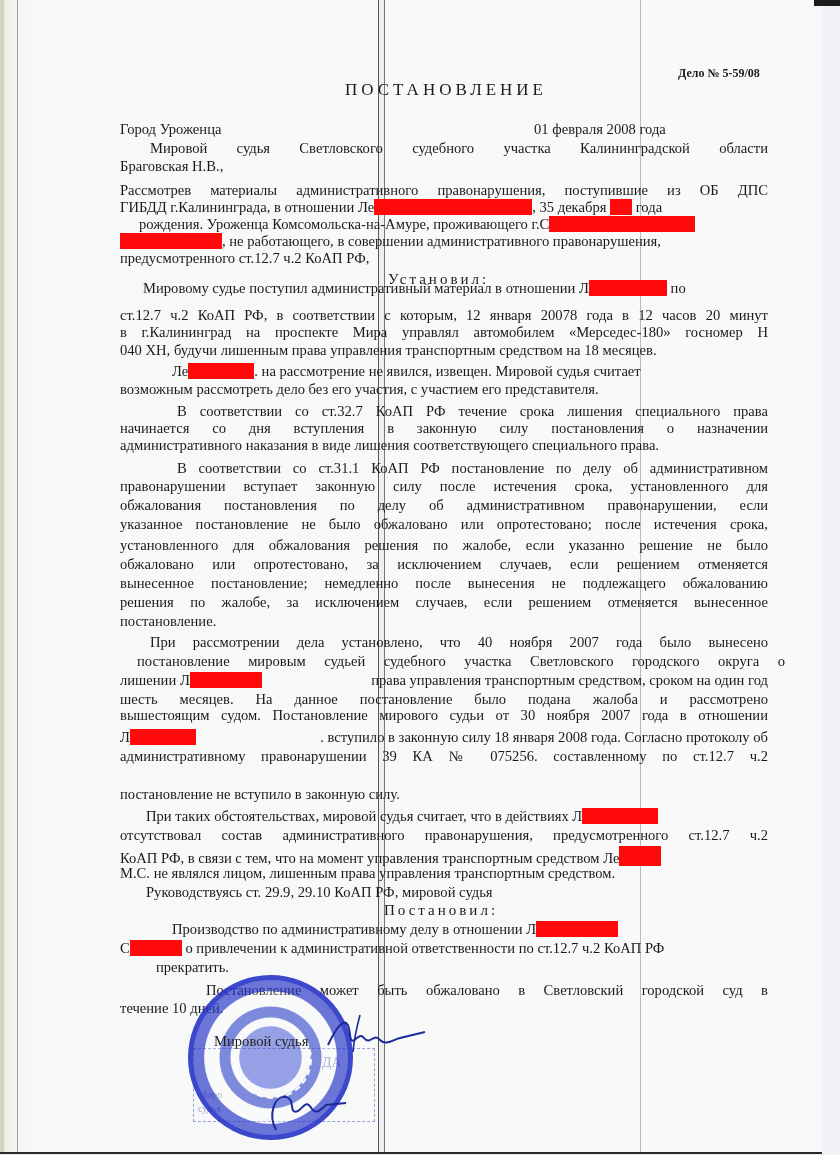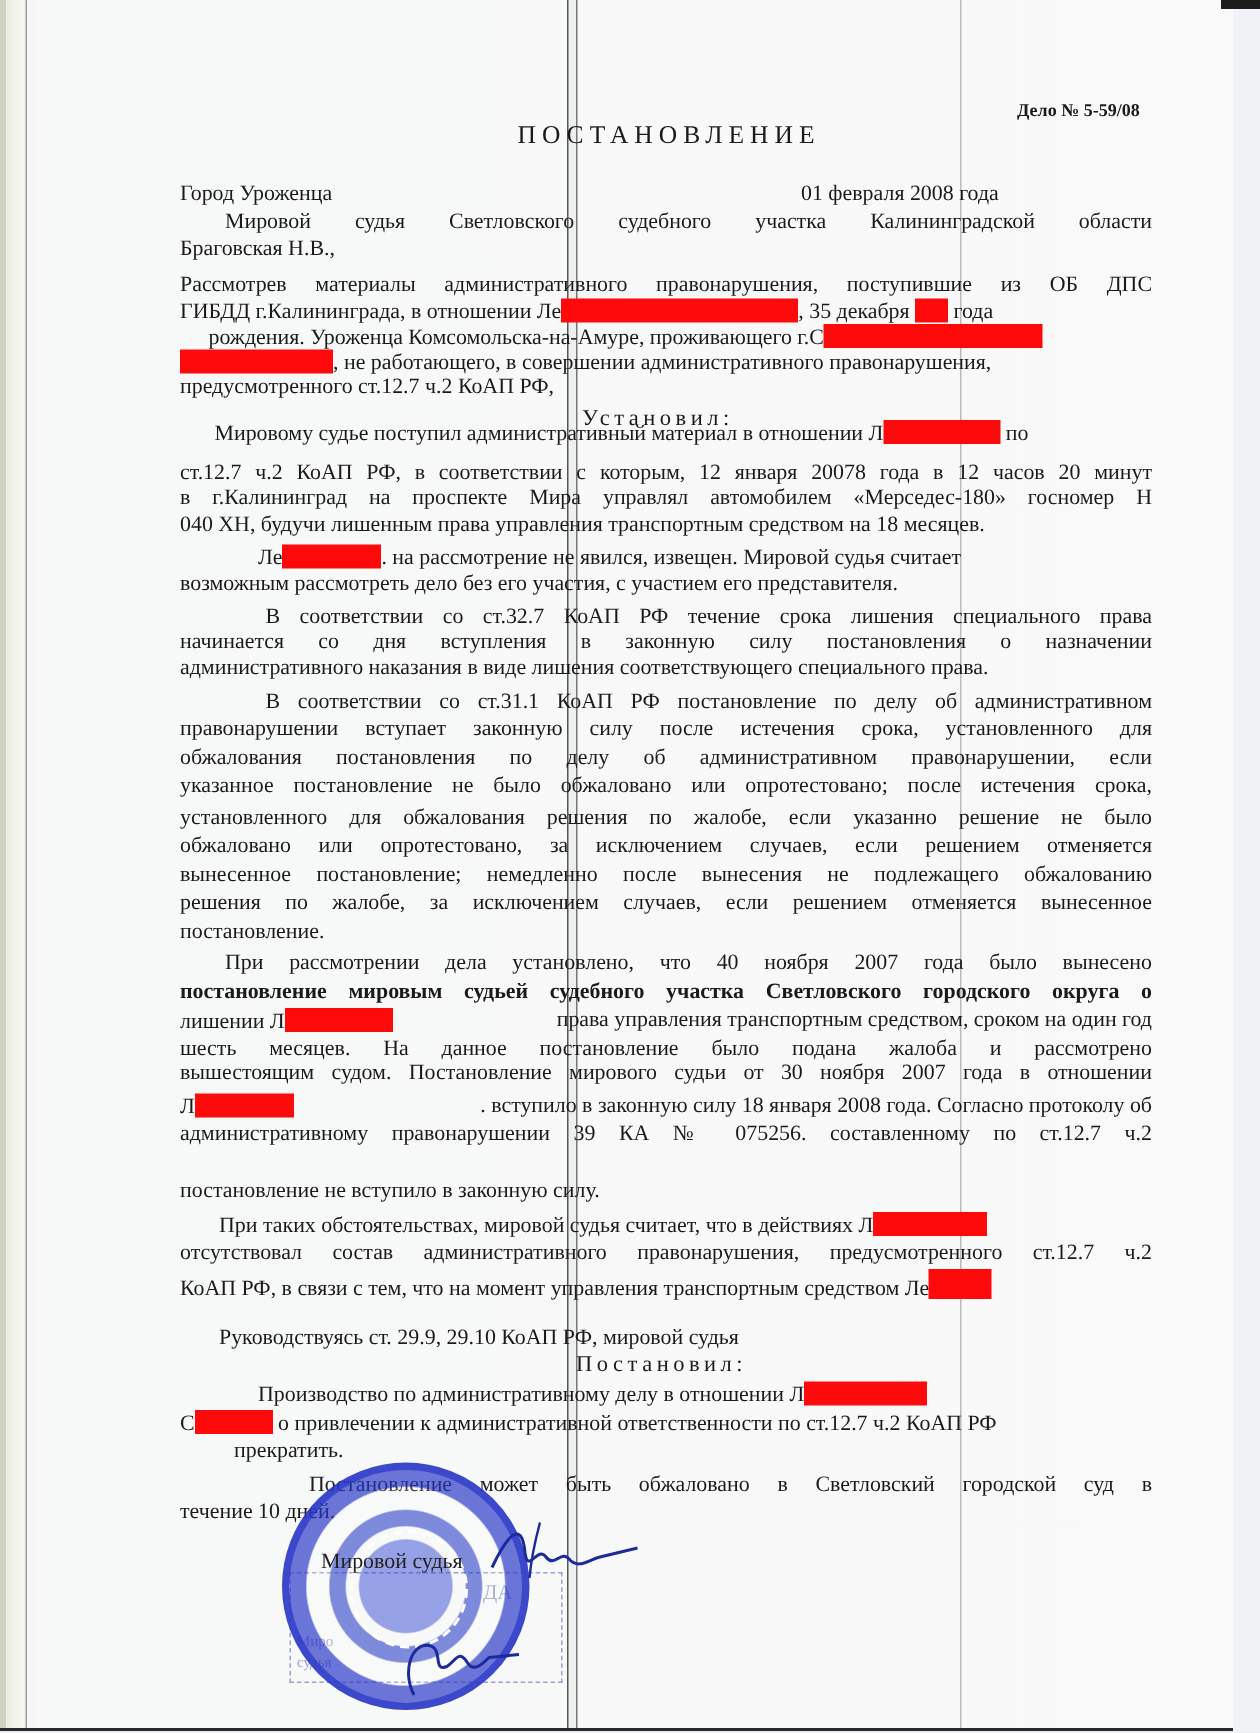--- a/index.html
+++ b/index.html
@@ -96,41 +96,42 @@
   <div class="line j" style="left:120px;top:478px;width:648px;">правонарушении вступает законную силу после истечения срока, установленного для</div>
   <div class="line j" style="left:120px;top:497px;width:648px;">обжалования постановления по делу об административном правонарушении, если</div>
   <div class="line j" style="left:120px;top:516px;width:648px;">указанное постановление не было обжаловано или опротестовано; после истечения срока,</div>
   <div class="line j" style="left:120px;top:537px;width:648px;">установленного для обжалования решения по жалобе, если указанно решение не было</div>
   <div class="line j" style="left:120px;top:556px;width:648px;">обжаловано или опротестовано, за исключением случаев, если решением отменяется</div>
   <div class="line j" style="left:120px;top:575px;width:648px;">вынесенное постановление; немедленно после вынесения не подлежащего обжалованию</div>
   <div class="line j" style="left:120px;top:594px;width:648px;">решения по жалобе, за исключением случаев, если  решением отменяется вынесенное</div>
   <div class="line" style="left:120px;top:613px;">постановление.</div>
 
   <div class="line j" style="left:150px;top:634px;width:618px;">При рассмотрении дела установлено, что 40 ноября 2007 года было вынесено</div>
-  <div class="line j" style="left:120px;top:653px;width:648px;font-weight:bold;">постановление мировым судьей судебного участка Светловского городского округа о</div>
+  <div class="line j" style="left:137px;top:653px;width:648px;">постановление мировым судьей судебного участка Светловского городского округа о</div>
   <div class="line" style="left:120px;top:672px;width:648px;display:flex;justify-content:space-between;">
     <span><span>лишении Л</span><span class="redact" style="width:72px;"></span></span>
     <span>права управления транспортным средством, сроком на один год</span>
   </div>
   <div class="line j" style="left:120px;top:691px;width:648px;">шесть месяцев.  На данное постановление было подана жалоба и рассмотрено</div>
   <div class="line j" style="left:120px;top:682px;width:648px;margin-top:25px;">вышестоящим судом. Постановление мирового судьи от 30 ноября 2007 года в отношении</div>
   <div class="line" style="left:120px;top:729px;width:648px;display:flex;justify-content:space-between;">
     <span><span>Л</span><span class="redact" style="width:66px;"></span></span>
     <span>. вступило в законную силу 18 января 2008 года. Согласно протоколу об</span>
   </div>
   <div class="line j" style="left:120px;top:748px;width:648px;">административному правонарушении 39 КА № 075256. составленному по ст.12.7 ч.2</div>
   <div class="line" style="left:120px;top:786px;">постановление не вступило в законную силу.</div>
 
   <div class="line" style="left:146px;top:808px;">
     <span>При таких обстоятельствах, мировой судья считает, что в действиях Л</span><span class="redact" style="width:76px;"></span>
   </div>
   <div class="line j" style="left:120px;top:827px;width:648px;">отсутствовал состав административного правонарушения, предусмотренного ст.12.7 ч.2</div>
   <div class="line" style="left:120px;top:846px;">
     <span>КоАП РФ, в связи с тем, что  на момент управления транспортным средством Ле</span><span class="redact" style="width:42px;height:20px;"></span>
   </div>
+  <div class="line" style="left:120px;top:865px;">М.С. не являлся лицом, лишенным права управления транспортным средством.</div>
   <div class="line" style="left:146px;top:884px;">Руководствуясь ст.  29.9, 29.10 КоАП РФ, мировой судья</div>
 
   <div class="center-heading" style="left:384px;top:902px;">Постановил:</div>
 
   <div class="line" style="left:172px;top:921px;">
     <span>Производство по административному делу в отношении   Л</span><span class="redact" style="width:82px;"></span>
   </div>
   <div class="line" style="left:120px;top:940px;">
     <span>С</span><span class="redact" style="width:52px;"></span>
     <span>о привлечении к административной ответственности по ст.12.7 ч.2 КоАП РФ</span>

